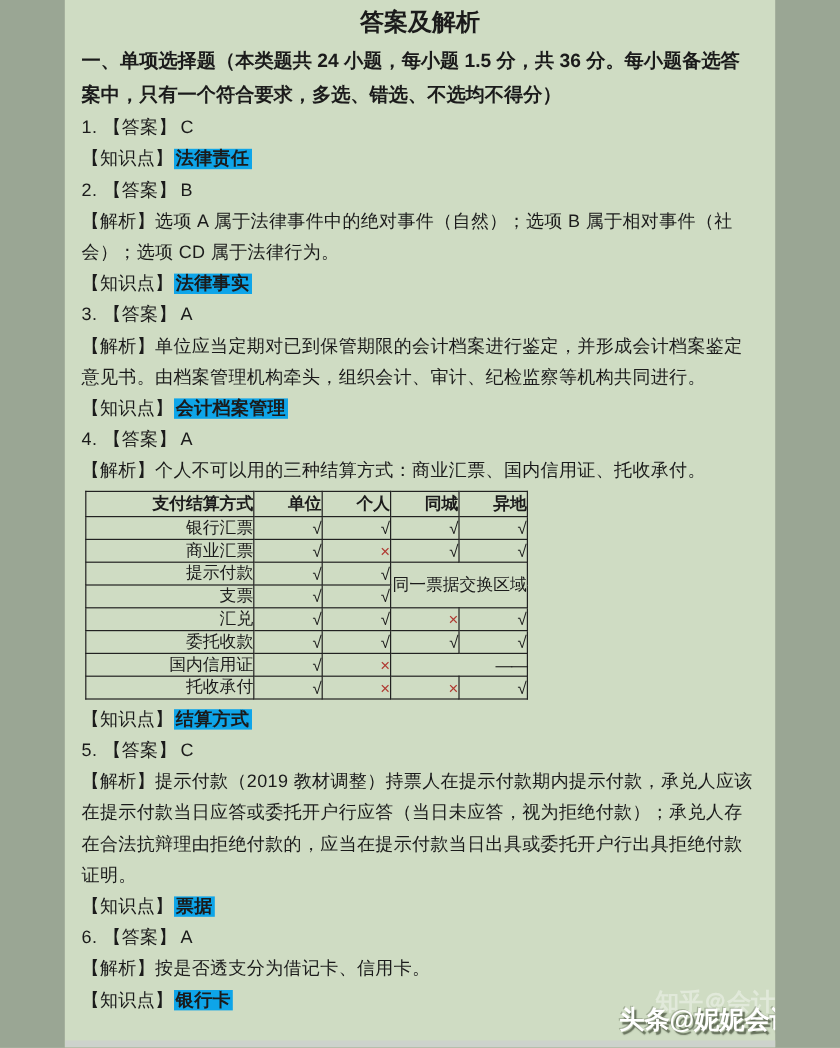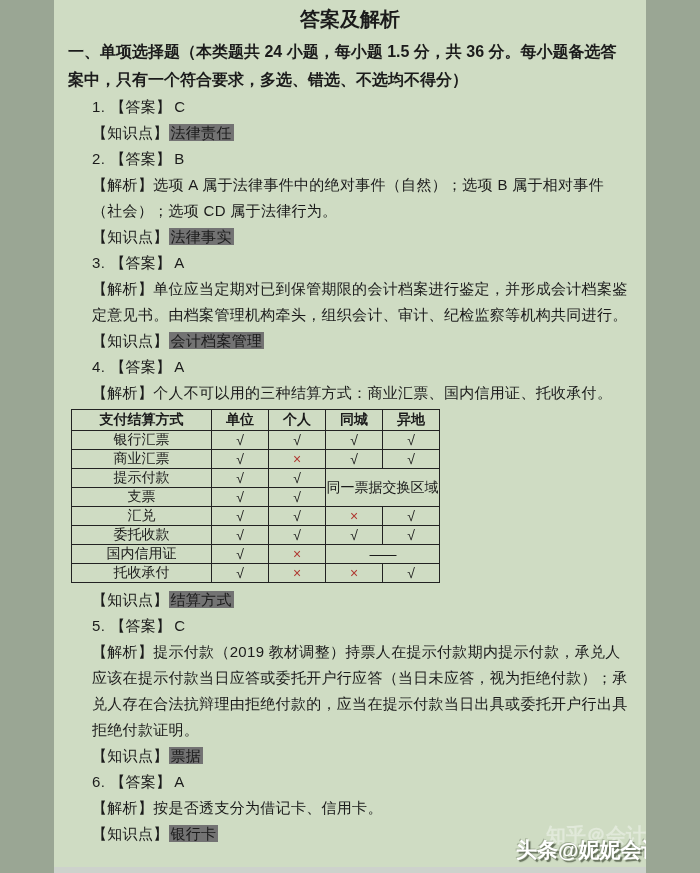--- a/index.html
+++ b/index.html
@@ -24,33 +24,32 @@
   }
   .section {
     font-size: 16px;
     font-weight: 700;
     line-height: 28px;
   }
   .line {
     font-size: 15px;
     line-height: 26px;
     letter-spacing: 0.3px;
-    margin-left: 24px;
   }
   .qnum { margin-right: 5px; }
   .ans-letter { margin-left: 3px; }
-  .hl { background: #737373; padding: 0 2px; }
+  .hl { background: #0ea5e9; padding: 0 2px; font-weight: bold; }
   table.pay {
     border-collapse: collapse;
     margin: 3px 0 4px 3px;
     table-layout: fixed;
   }
   table.pay th, table.pay td {
     border: 1.5px solid #222222;
-    text-align: center;
+    text-align: right;
     vertical-align: middle;
     font-size: 14px;
     padding: 0;
   }
   table.pay th { height: 21px; font-weight: 700; }
   table.pay td { height: 18px; font-weight: 400; }
   .col-label { width: 140px; }
   .col-mark  { width: 57px; }
   td.mark { font-size: 13px; }
   td.mark.cross { color: #b03a32; }

